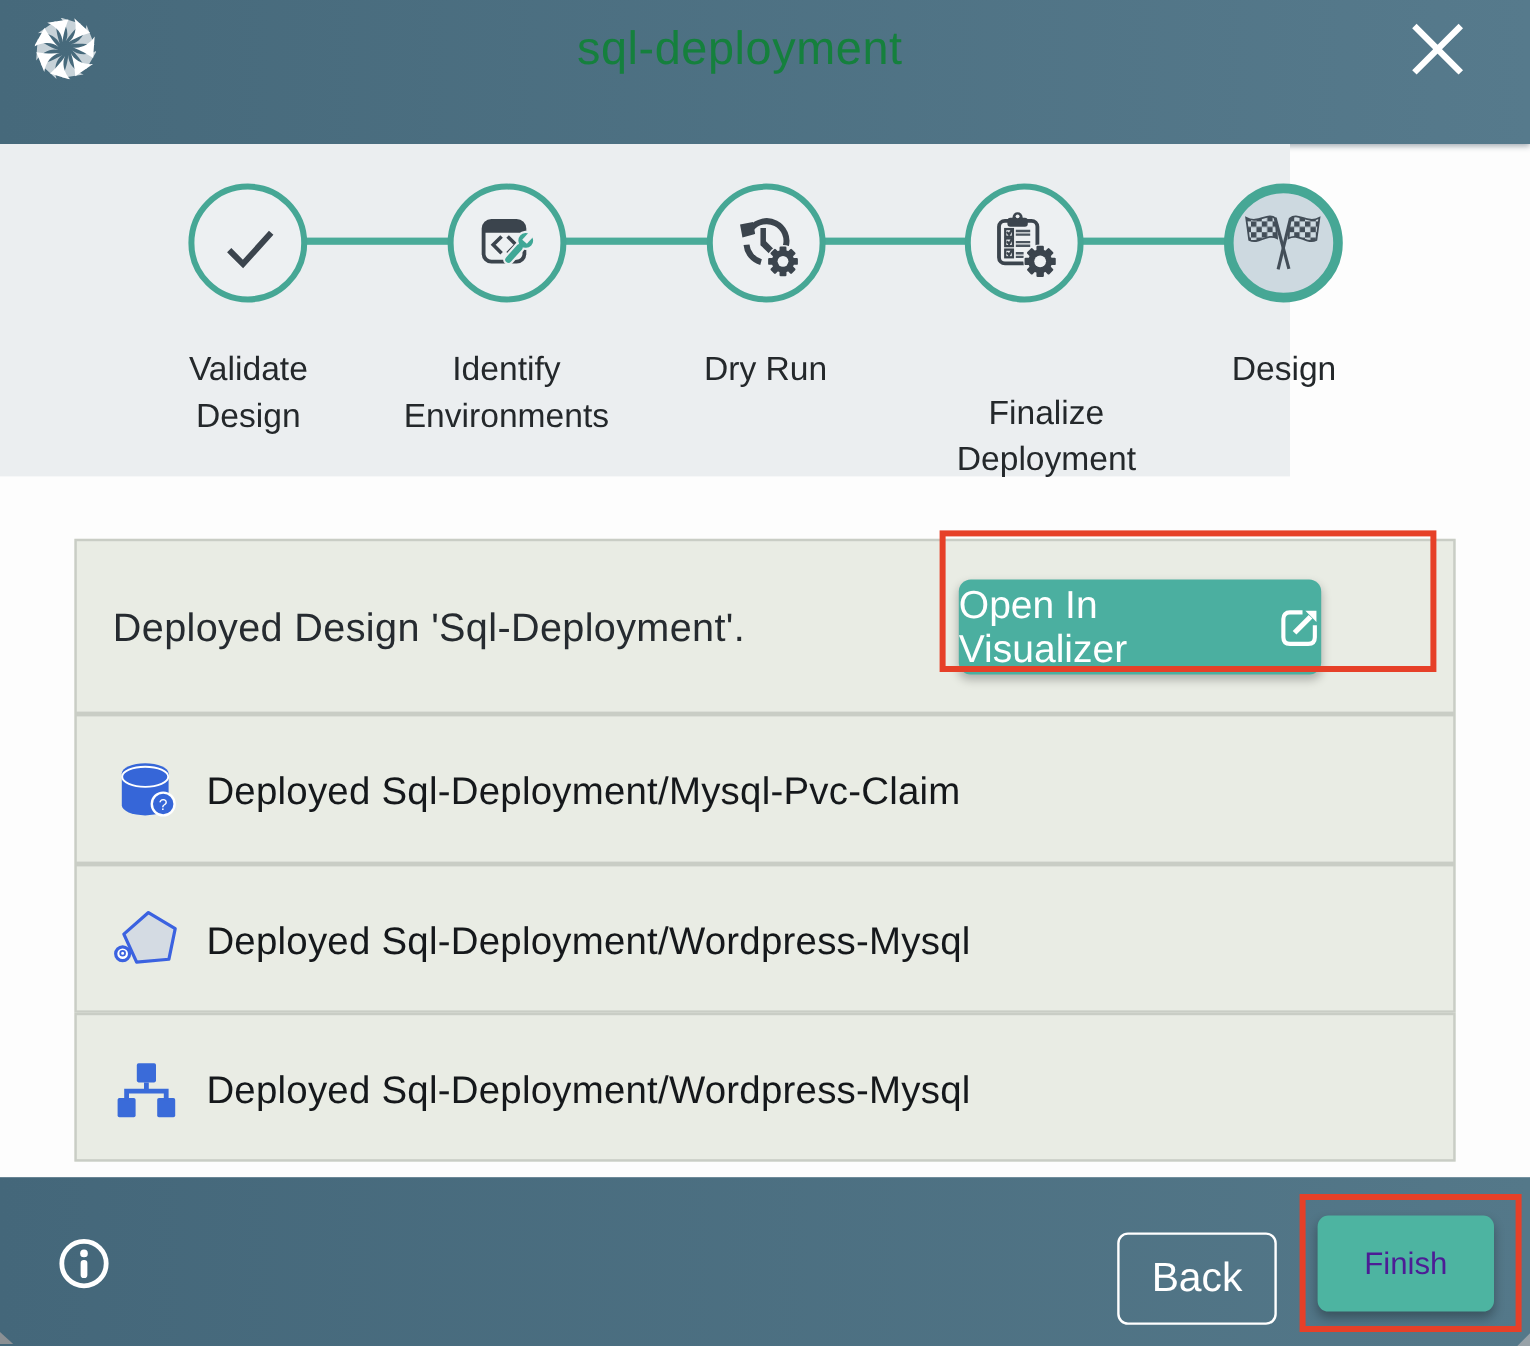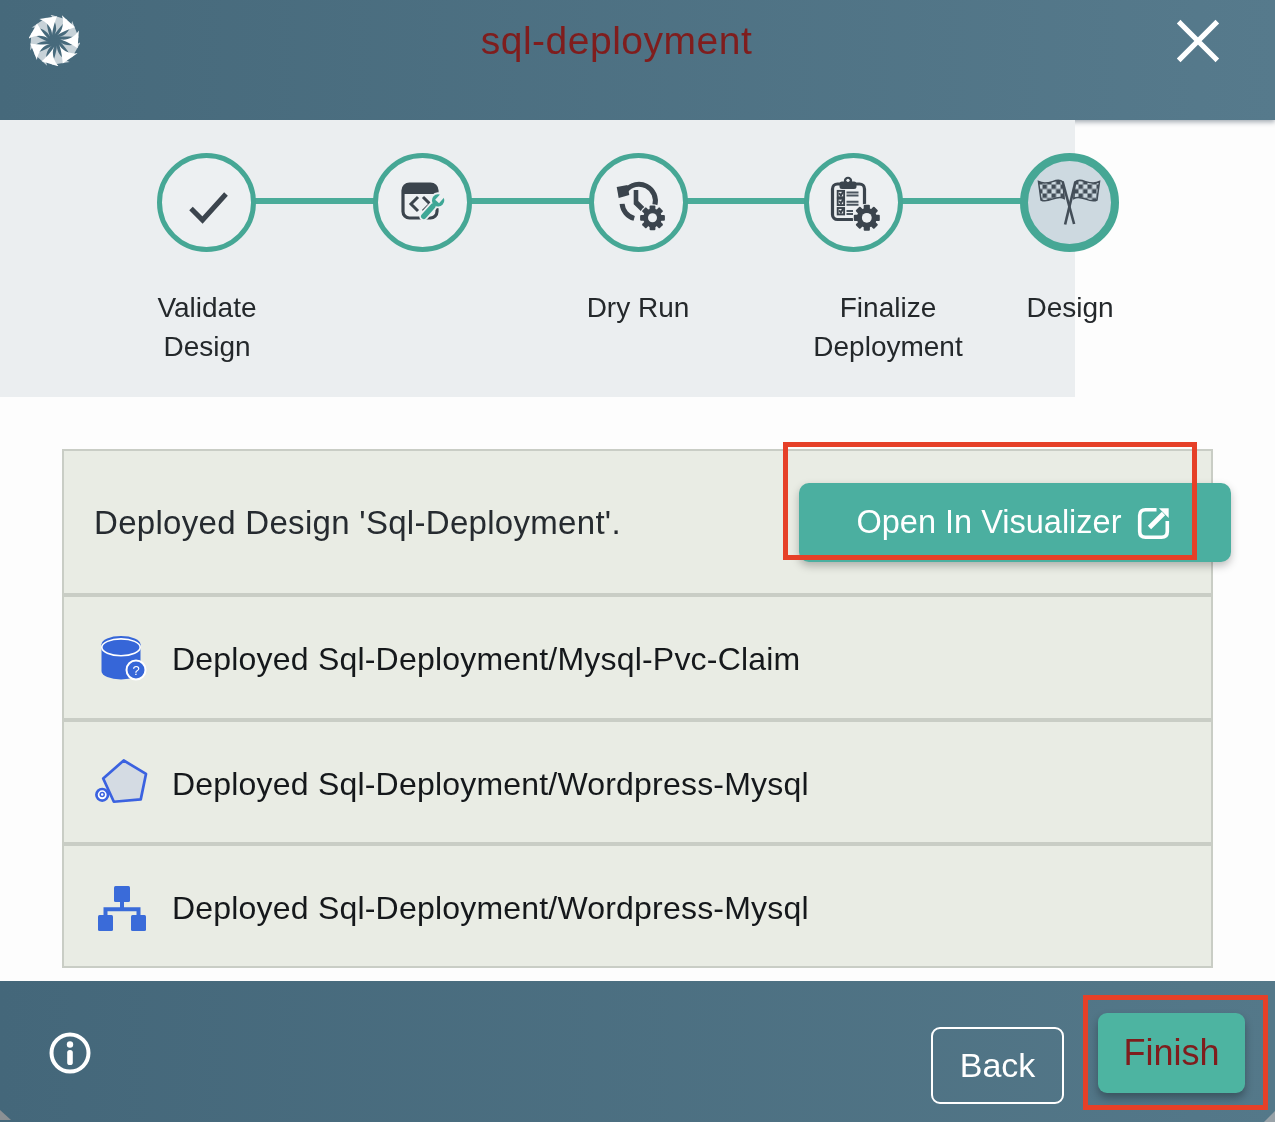--- a/index.html
+++ b/index.html
@@ -6,58 +6,58 @@
   html,body { width:1275px; height:1122px; overflow:hidden; }
   body { font-family:"Liberation Sans", sans-serif; position:relative; background:#fdfdfd; }
   .abs { position:absolute; }
 
   
   .header { position:absolute; left:0; top:0; width:1275px; height:120px;
     background:linear-gradient(90deg,#46697b 0%, #567a8c 100%);
     box-shadow:0 2px 5px rgba(20,40,60,0.4); }
   .title { position:absolute; left:0; top:0; width:1233px; height:82px;
     display:flex; align-items:center; justify-content:center;
-    color:#7f1d1d; font-size:39px; letter-spacing:0.5px; }
+    color:#15803d; font-size:39px; letter-spacing:0.5px; }
   .logo { position:absolute; left:29px; top:15px; }
   .closex { position:absolute; left:1176px; top:19px; }
 
   
   .stepper { position:absolute; left:0; top:120px; width:1075px; height:277px; background:#ebeef0; }
   .connector { position:absolute; top:78px; height:6px; background:#4aab99; }
   .stepcircle { position:absolute; top:33px; width:99px; height:99px; border-radius:50%;
     border:5px solid #46a795; background:#edf0f2; display:flex; align-items:center; justify-content:center; }
   .stepcircle.last { border-width:8px; background:#cdd9e0; }
   .steplabel { position:absolute; top:168px; width:240px; text-align:center;
     color:#24282b; font-size:28px; line-height:39px; }
 
   
   .row { position:absolute; left:62px; width:1151px; background:#e9ece4;
     border:2px solid #c9cdc5;margin-top:20px; }
   .rowtext { color:#15181b; font-size:32px; letter-spacing:0.2px; }
 
   .r1text { position:absolute; left:30px; top:53px; color:#262b30; font-size:33px; letter-spacing:0.3px; }
-  .vizbtn { position:absolute; left:735px; top:32px; width:432px; height:79px;
+  .vizbtn { position:absolute; left:735px; top:32px; width:302px; height:79px;
     background:#4bafa0; border-radius:10px; color:#fff; font-size:32.5px;
     display:flex; align-items:center; justify-content:center; gap:14px;
     box-shadow:0 4px 8px rgba(0,0,0,0.25); }
   .redbox1 { position:absolute; left:783px; top:442px; width:414px; height:118px;
     border:5px solid #e64028; }
   .redbox2 { position:absolute; left:1083px; top:995px; width:185px; height:115px;
     border:5px solid #e64028; }
 
   .rowicon { position:absolute; left:34px; }
 
   
   .footer { position:absolute; left:0; top:981px; width:1275px; height:141px;
     background:linear-gradient(90deg,#44677a 0%, #547889 100%); }
   .backbtn { position:absolute; left:931px; top:32px; width:133px; height:77px;
     border:2px solid #fff; border-radius:9px; color:#fff; font-size:34px;
     display:flex; align-items:center; justify-content:center; background:transparent;margin-top:14px; }
   .finishbtn { position:absolute; left:1098px; top:32px; width:147px; height:80px;
-    background:#4db4a1; border-radius:9px; color:#7f1d1d; font-size:36px;
+    background:#4db4a1; border-radius:9px; color:#4c1d95; font-size:26px;
     display:flex; align-items:center; justify-content:center;
     box-shadow:0 5px 9px rgba(0,0,0,0.3); }
 </style>
 </head>
 <body>
 
 <div class="header"></div>
 <div class="title">sql-deployment</div>
 <div class="logo">
 <svg width="51" height="51" viewBox="-24.2 -24.2 48.4 48.4">
@@ -183,22 +183,23 @@
       </defs>
       <g stroke="#434e58" stroke-width="2.6">
         <line x1="-6.9" y1="-21" x2="4.6" y2="21.5"></line>
         <line x1="5.9" y1="-20.6" x2="-4.4" y2="22"></line>
       </g>
       <path d="M -6.5 -20.5 C -13 -26 -21 -15.5 -31 -21 L -28.5 -2.5 C -20.5 1.5 -13.5 -8.5 -5.3 -4 Z" fill="url(#chk)" stroke="#434e58" stroke-width="1.5"></path>
       <path d="M 5.5 -20.5 C 12 -26 20 -15.5 30 -21 L 27.5 -2.5 C 19.5 1.5 12.5 -8.5 4.3 -4 Z" fill="url(#chk)" stroke="#434e58" stroke-width="1.5"></path>
     </svg>
   </div>
   <div class="steplabel" style="left:87px;">Validate<br>Design</div>
+  <div class="steplabel" style="left:302px;">Identify<br>Environments</div>
   <div class="steplabel" style="left:518px;">Dry Run</div>
-  <div class="steplabel" style="left:768px;">Finalize<br>Deployment</div>
+  <div class="steplabel" style="left:752px;margin-top:36px;">Finalize<br>Deployment</div>
   <div class="steplabel" style="left:950px;">Design</div>
 </div>
 
 <div class="row" style="top:429px; height:146px;">
   <div class="r1text">Deployed Design 'Sql-Deployment'.</div>
   <div class="vizbtn">Open In Visualizer
     <svg width="38" height="38" viewBox="0 0 38 38">
       <path d="M 21.5 5.7 L 10.5 5.7 Q 4.7 5.7 4.7 11.5 L 4.7 27.5 Q 4.7 33.3 10.5 33.3 L 26.5 33.3 Q 32.3 33.3 32.3 27.5 L 32.3 17" fill="none" stroke="#ffffff" stroke-width="3.6"></path>
       <path d="M 24 4.3 L 33.7 4.3 L 33.7 14 Z" fill="#ffffff"></path>
       <path d="M 14.5 23.5 L 28.5 9.5" stroke="#ffffff" stroke-width="4.6"></path>

